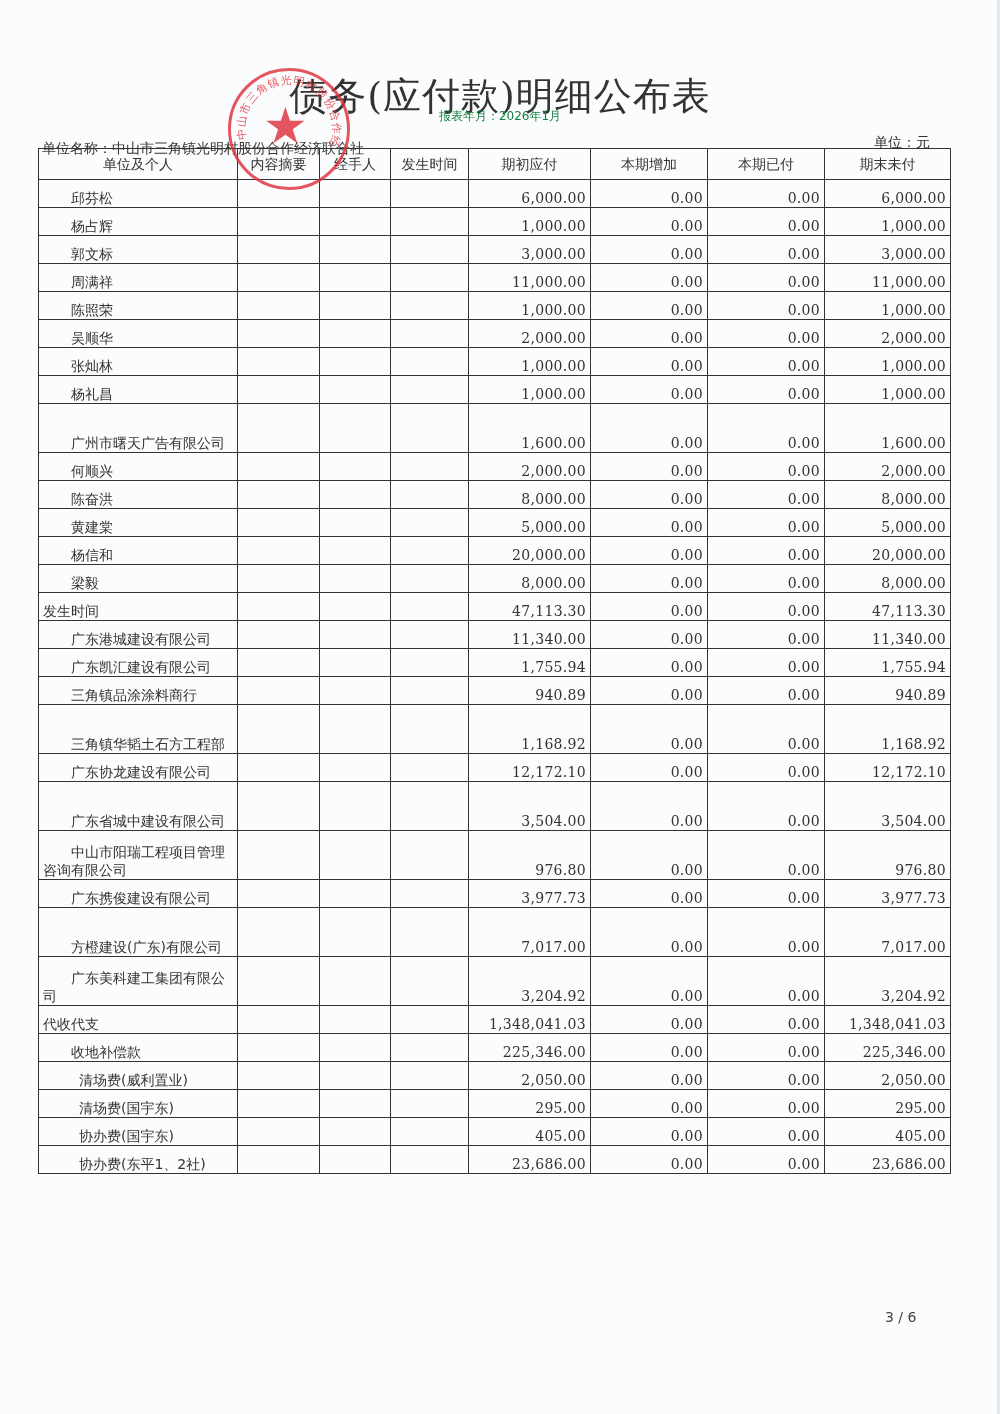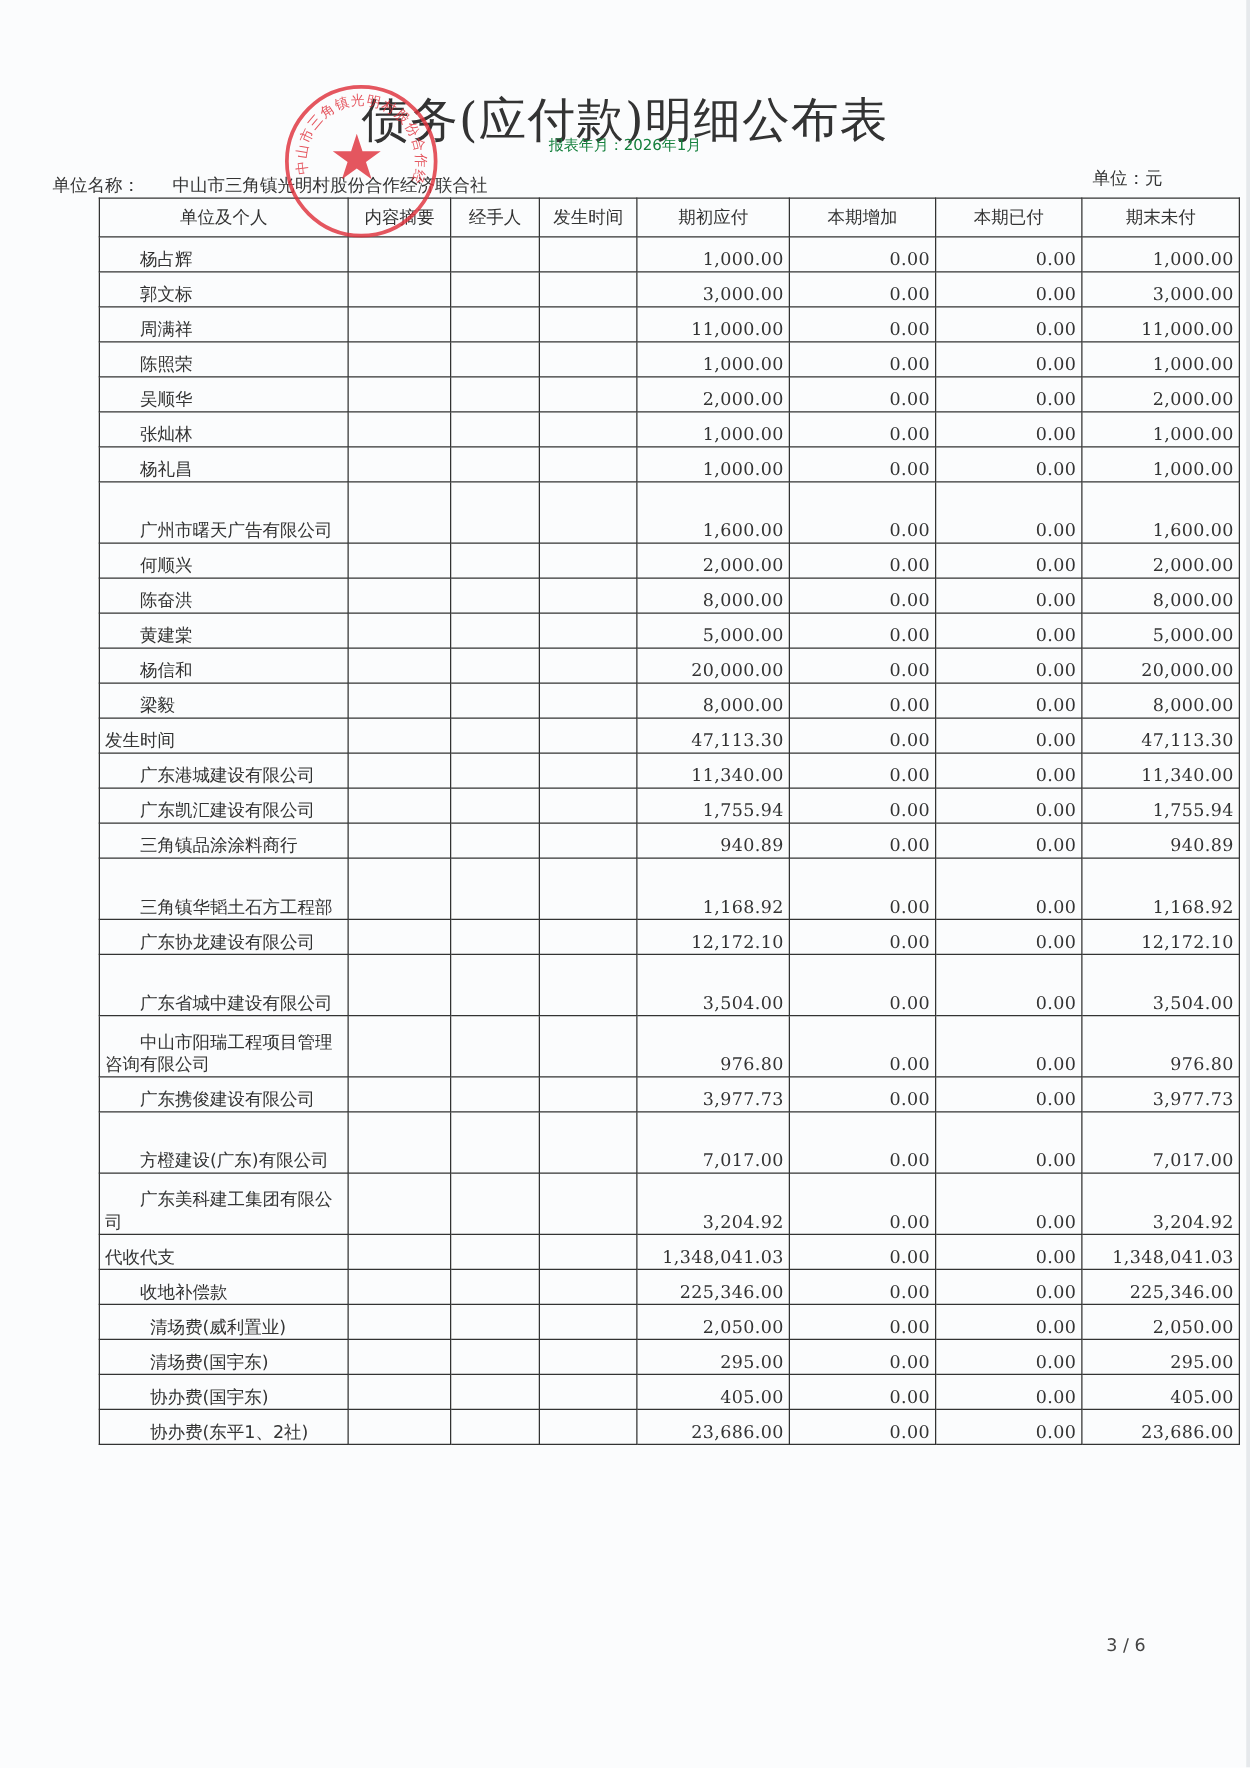--- a/index.html
+++ b/index.html
@@ -45,36 +45,35 @@
       font-size: 12px;
       color: #15803d;
     }
     .unit-name {
       position: absolute;
       left: 42px;
       top: 140px;
       font-size: 14px;
       color: #333;
     }
-    .unit-name .label { margin-right: 26px; }
+    .unit-name .label { }
     .unit-measure {
       position: absolute;
       right: 70px;
       top: 134px;
       font-size: 14px;
       color: #333;
     }
     table.ledger {
       position: absolute;
       left: 38px;
-      top: 158px;
+      top: 148px;
       border-collapse: collapse;
       table-layout: fixed;
       width: 912px;
-      margin-left: 41px;
     }
     table.ledger th, table.ledger td {
       border: 1.3px solid #333;
       padding: 0 4px;
       font-size: 14px;
       line-height: 18px;
       vertical-align: bottom;
       overflow: hidden;
     }
     table.ledger th {
@@ -186,20 +185,32 @@
       <th>发生时间</th>
       <th>期初应付</th>
       <th>本期增加</th>
       <th>本期已付</th>
       <th>期末未付</th>
     </tr>
   </thead>
   <tbody id="ledger-body">
       <tr>
         <td class="name l1">
+          <span class="txt">邱芬松</span>
+        </td>
+        <td class="blank"></td>
+        <td class="blank"></td>
+        <td class="blank"></td>
+        <td class="num">6,000.00</td>
+        <td class="num">0.00</td>
+        <td class="num">0.00</td>
+        <td class="num">6,000.00</td>
+      </tr>
+      <tr>
+        <td class="name l1">
           <span class="txt">杨占辉</span>
         </td>
         <td class="blank"></td>
         <td class="blank"></td>
         <td class="blank"></td>
         <td class="num">1,000.00</td>
         <td class="num">0.00</td>
         <td class="num">0.00</td>
         <td class="num">1,000.00</td>
       </tr>

